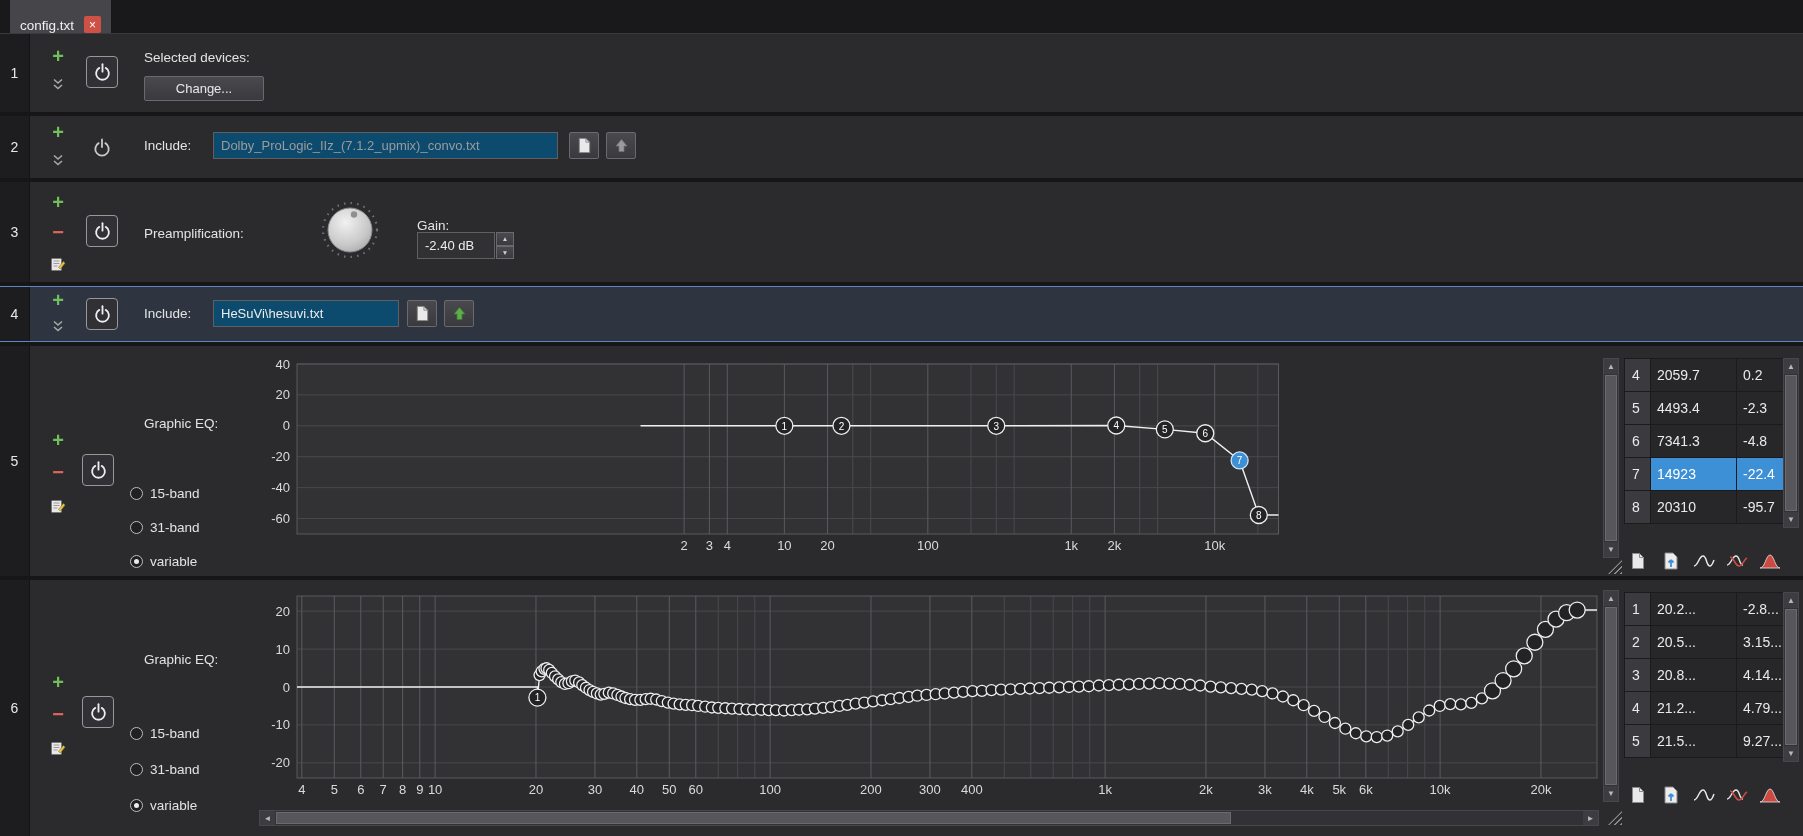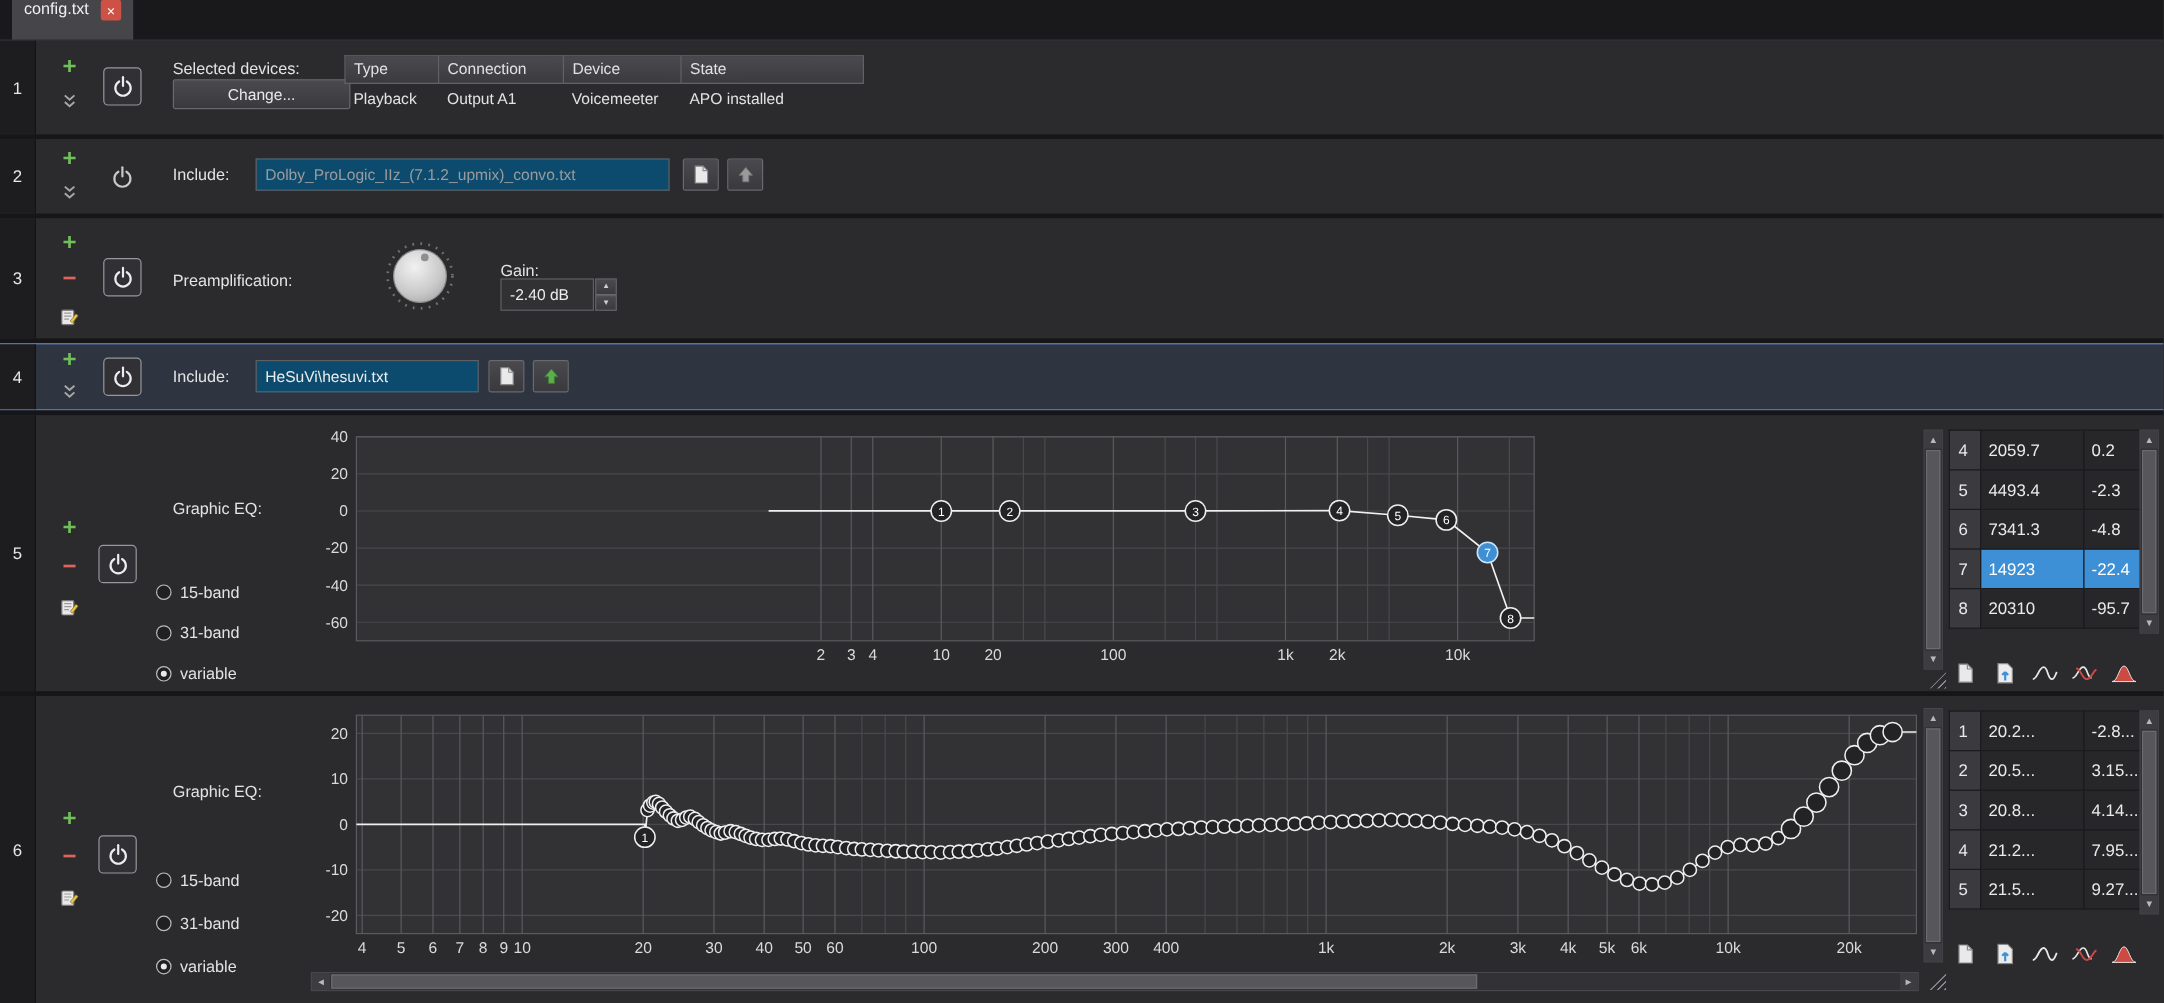--- a/index.html
+++ b/index.html
@@ -8,21 +8,21 @@
     background: #2b2b2e;
     font-family: "Liberation Sans", sans-serif;
     font-size: 13px;
     color: #e3e3e3;
   }
   svg text { font-family: "Liberation Sans", sans-serif; }
 
   
   .tabbar { height: 34px; background: #19191b; display: flex; align-items: stretch;
             border-bottom: 1px solid #3a3a3e; }
-  .tab { margin-left: 10px; display: flex; align-items: flex-start; gap: 10px;
+  .tab { margin-left: 10px; display: flex; align-items: flex-end; gap: 10px;
          padding: 0 10px; background: #46464a; color: #f0f0f0; font-size: 13.5px; }
   .tabclose { width: 17px; height: 17px; background: #ce5146; color: #fff; border-radius: 2px;
               display: flex; align-items: center; justify-content: center; font-size: 12px; line-height: 1; }
 
   
   .row { display: flex; background: #2b2b2e; }
   .rownum { width: 30px; flex: none; background: #1d1d20; color: #e8e8e8;
             display: flex; align-items: center; justify-content: center;
             font-size: 14px; border-right: 1px solid #141416; }
   .rowbody { position: relative; flex: 1; overflow: hidden; }
@@ -122,39 +122,21 @@
           <path d="M2 7 L6 10.5 L10 7" stroke="#a8a8a8" stroke-width="1.6" fill="none"></path>
         </svg>
     </span>
     <button class="powerbtn" style="left:56px;top:22px">
       <svg viewBox="0 0 24 24" width="21" height="21">
         <path d="M8.35 6.7 A7.3 7.3 0 1 0 15.65 6.7" fill="none" stroke="#ededed" stroke-width="2.1" stroke-linecap="round"></path>
         <path d="M12 2.6 V11" stroke="#ededed" stroke-width="2.1" stroke-linecap="round"></path>
       </svg>
     </button>
     <span class="lbl" style="left:114px;top:16px">Selected devices:</span>
-    <button class="pushbtn" style="left:114px;top:32px;width:148px;height:25px">Change...</button>
-    <table class="devtable" style="left:257px;top:12px">
-      <thead>
-        <tr>
-          <th style="width:78px">Type</th>
-          <th style="width:104px">Connection</th>
-          <th style="width:98px">Device</th>
-          <th style="width:152px">State</th>
-        </tr>
-      </thead>
-      <tbody>
-        <tr>
-          <td>Playback</td>
-          <td>Output A1</td>
-          <td>Voicemeeter</td>
-          <td>APO installed</td>
-        </tr>
-      </tbody>
-    </table>
+    <button class="pushbtn" style="left:114px;top:42px;width:120px;height:25px">Change...</button>
   </div>
 </div>
 <div class="rowsep"></div>
 
 <div class="row" style="height:62px">
   <div class="rownum">2</div>
   <div class="rowbody">
     <span class="ctl plusbtn" style="left:18px;top:6px">+</span>
     <span class="ctl" style="left:18px;top:34px">
       <svg width="12" height="13" viewBox="0 0 12 13">
@@ -727,21 +709,21 @@
           <td class="gain">3.15...</td>
         </tr>
         <tr>
           <td class="idx">3</td>
           <td class="freq">20.8...</td>
           <td class="gain">4.14...</td>
         </tr>
         <tr>
           <td class="idx">4</td>
           <td class="freq">21.2...</td>
-          <td class="gain">7.95...</td>
+          <td class="gain">4.79...</td>
         </tr>
         <tr>
           <td class="idx">5</td>
           <td class="freq">21.5...</td>
           <td class="gain">9.27...</td>
         </tr>
       </tbody>
     </table>
 
     <div class="vscroll" style="left:1753px;top:12px;height:170px">

